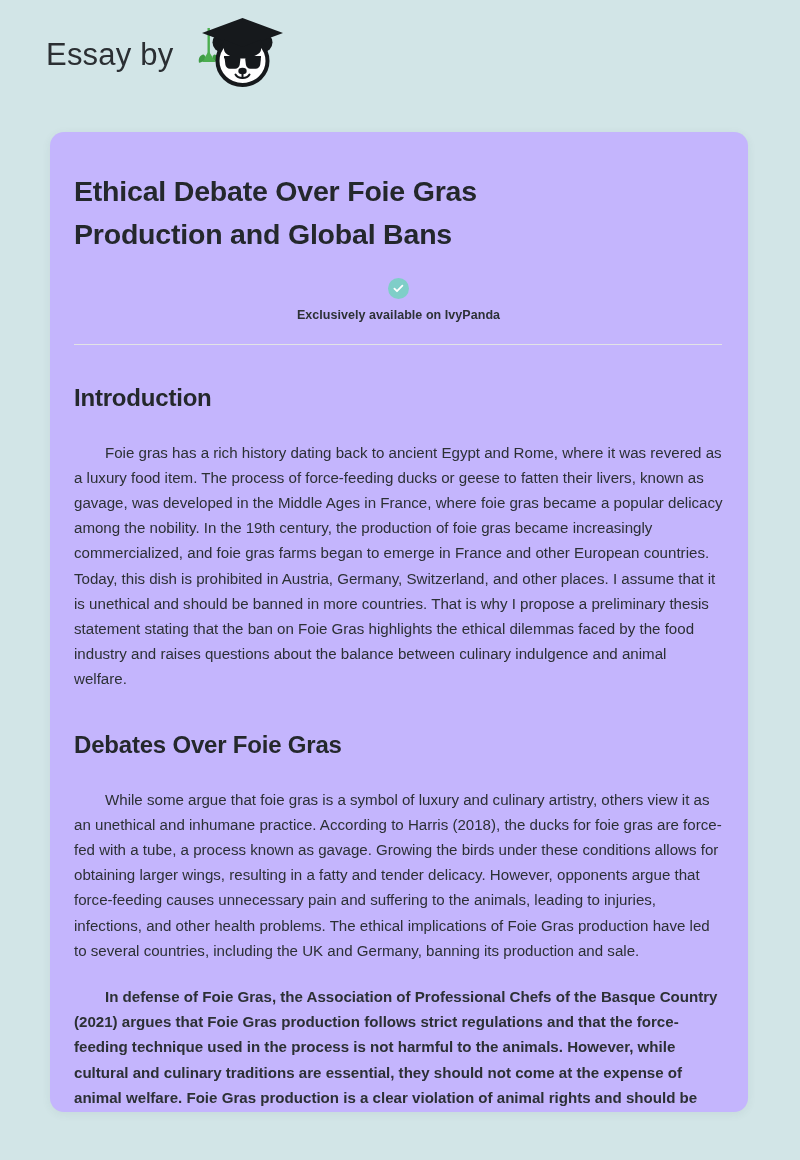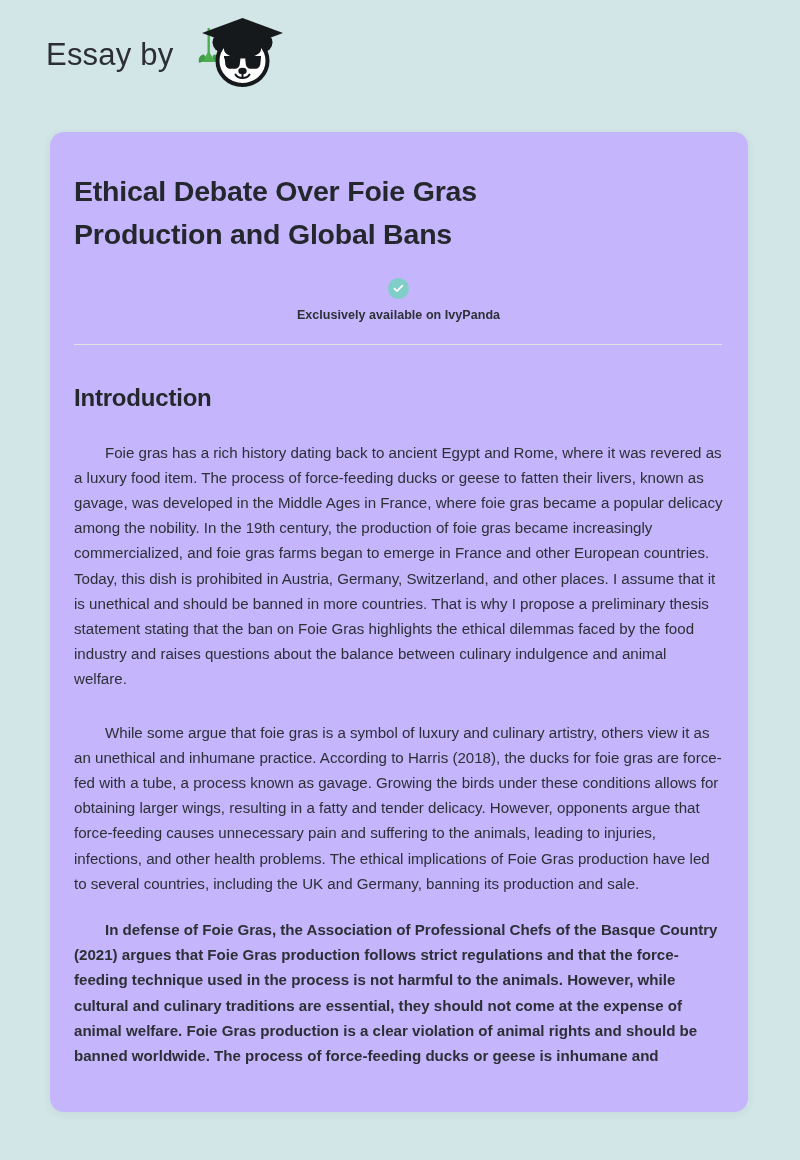--- a/index.html
+++ b/index.html
@@ -198,18 +198,19 @@
     </div>
 
     <hr class="rule">
 
     <div class="section-block">
       <h2 class="section-heading">Introduction</h2>
       <p class="para">Foie gras has a rich history dating back to ancient Egypt and Rome, where it was revered as a luxury food item. The process of force-feeding ducks or geese to fatten their livers, known as gavage, was developed in the Middle Ages in France, where foie gras became a popular delicacy among the nobility. In the 19th century, the production of foie gras became increasingly commercialized, and foie gras farms began to emerge in France and other European countries. Today, this dish is prohibited in Austria, Germany, Switzerland, and other places. I assume that it is unethical and should be banned in more countries. That is why I propose a preliminary thesis statement stating that the ban on Foie Gras highlights the ethical dilemmas faced by the food industry and raises questions about the balance between culinary indulgence and animal welfare.</p>
     </div>
 
     <div class="section-block">
+      <h2 class="section-heading">Debates Over Foie Gras</h2>
       <p class="para">While some argue that foie gras is a symbol of luxury and culinary artistry, others view it as an unethical and inhumane practice. According to Harris (2018), the ducks for foie gras are force-fed with a tube, a process known as gavage. Growing the birds under these conditions allows for obtaining larger wings, resulting in a fatty and tender delicacy. However, opponents argue that force-feeding causes unnecessary pain and suffering to the animals, leading to injuries, infections, and other health problems. The ethical implications of Foie Gras production have led to several countries, including the UK and Germany, banning its production and sale.</p>
       <p class="para tight">In defense of Foie Gras, the Association of Professional Chefs of the Basque Country (2021) argues that Foie Gras production follows strict regulations and that the force-feeding technique used in the process is not harmful to the animals. However, while cultural and culinary traditions are essential, they should not come at the expense of animal welfare. Foie Gras production is a clear violation of animal rights and should be banned worldwide. The process of force-feeding ducks or geese is inhumane and</p>
     </div>
 
   </div>
 </div>
 
 </body></html>

